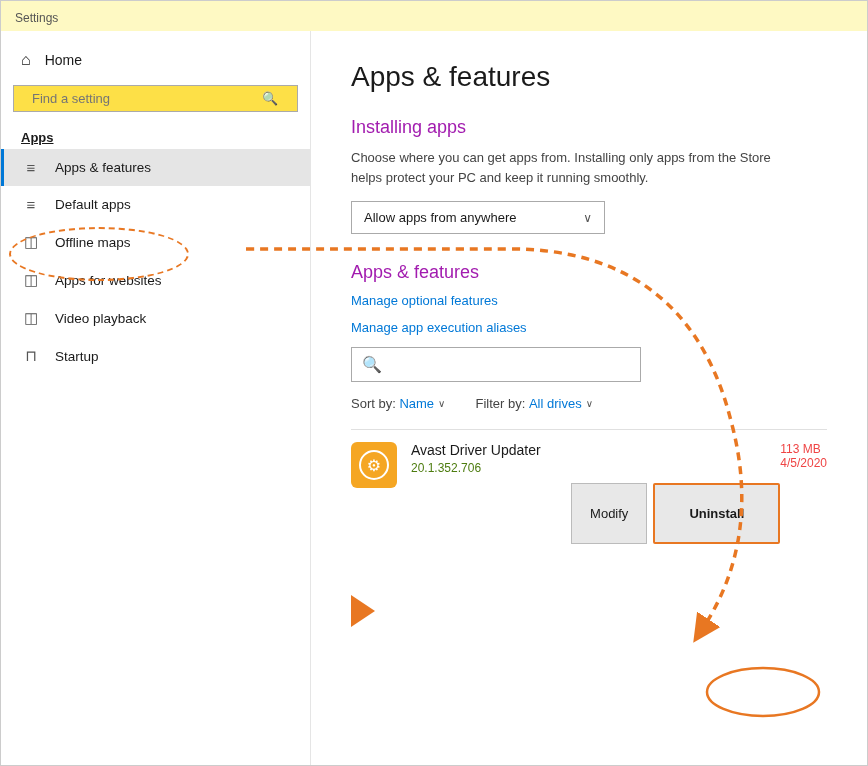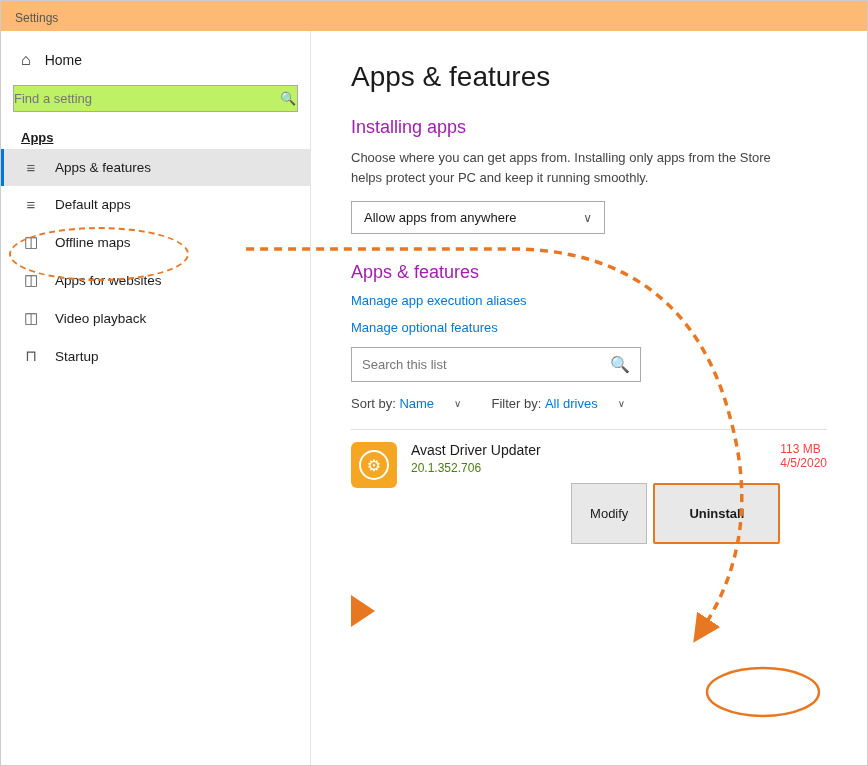--- a/index.html
+++ b/index.html
@@ -16,21 +16,21 @@
     .window {
       width: 868px;
       height: 766px;
       background: #fff;
       display: flex;
       flex-direction: column;
       border: 1px solid #ccc;
       position: relative;
     }
     .title-bar {
-      background: #fdba74;
+      background: #fef9c3;
       padding: 10px 14px 6px;
       font-size: 12px;
       color: #555;
       border-bottom: none;
     }
     .content-area {
       display: flex;
       flex: 1;
       overflow: hidden;
     }
@@ -54,22 +54,22 @@
     }
     .sidebar-home .home-icon {
       margin-right: 14px;
       font-size: 16px;
     }
     .search-box {
       margin: 6px 12px 12px;
       display: flex;
       align-items: center;
       border: 1px solid #aaa;
-      padding: 5px 0;
-      background: #bef264;
+      padding: 5px 18px;
+      background: #fde047;
     }
     .search-box input {
       border: none;
       outline: none;
       font-size: 13px;
       color: #555;
       flex: 1;
       background: transparent;
     }
     .search-box .search-icon-sm {
@@ -190,21 +190,21 @@
       font-size: 13px;
       color: #444;
       margin-bottom: 18px;
       gap: 30px;
     }
     .sort-filter-row .dropdown-inline {
       display: inline-flex;
       align-items: center;
       cursor: pointer;
       color: #0078d7;
-      gap: 20px;
+      gap: 4px;
     }
     .sort-filter-row .dropdown-inline .arrow-small { font-size: 10px; color: #555; }
 
     
     .app-item {
       display: flex;
       align-items: flex-start;
       padding: 12px 0;
       border-top: 1px solid #e0e0e0;
       position: relative;
@@ -354,26 +354,25 @@
       <h2 class="section-title">Installing apps</h2>
       <p class="desc-text">Choose where you can get apps from. Installing only apps from the Store helps protect your PC and keep it running smoothly.</p>
 
       <div class="dropdown-select">
         <span>Allow apps from anywhere</span>
         <span class="dropdown-arrow">∨</span>
       </div>
 
       <h2 class="section-title">Apps &amp; features</h2>
 
+      <a class="link-text">Manage optional features</a>
       <a class="link-text">Manage app execution aliases</a>
-      <a class="link-text">Manage optional features</a>
 
 
       <div class="search-list-box">
-        <input type="text" placeholder="Search this list" style="">
         <span class="search-icon-sm">🔍</span>
       </div>
 
       <div class="sort-filter-row">
         <span>
           <span>Sort by:</span>
           <span class="dropdown-inline">
             <span>Name</span>
             <span class="arrow-small">∨</span>
           </span>

